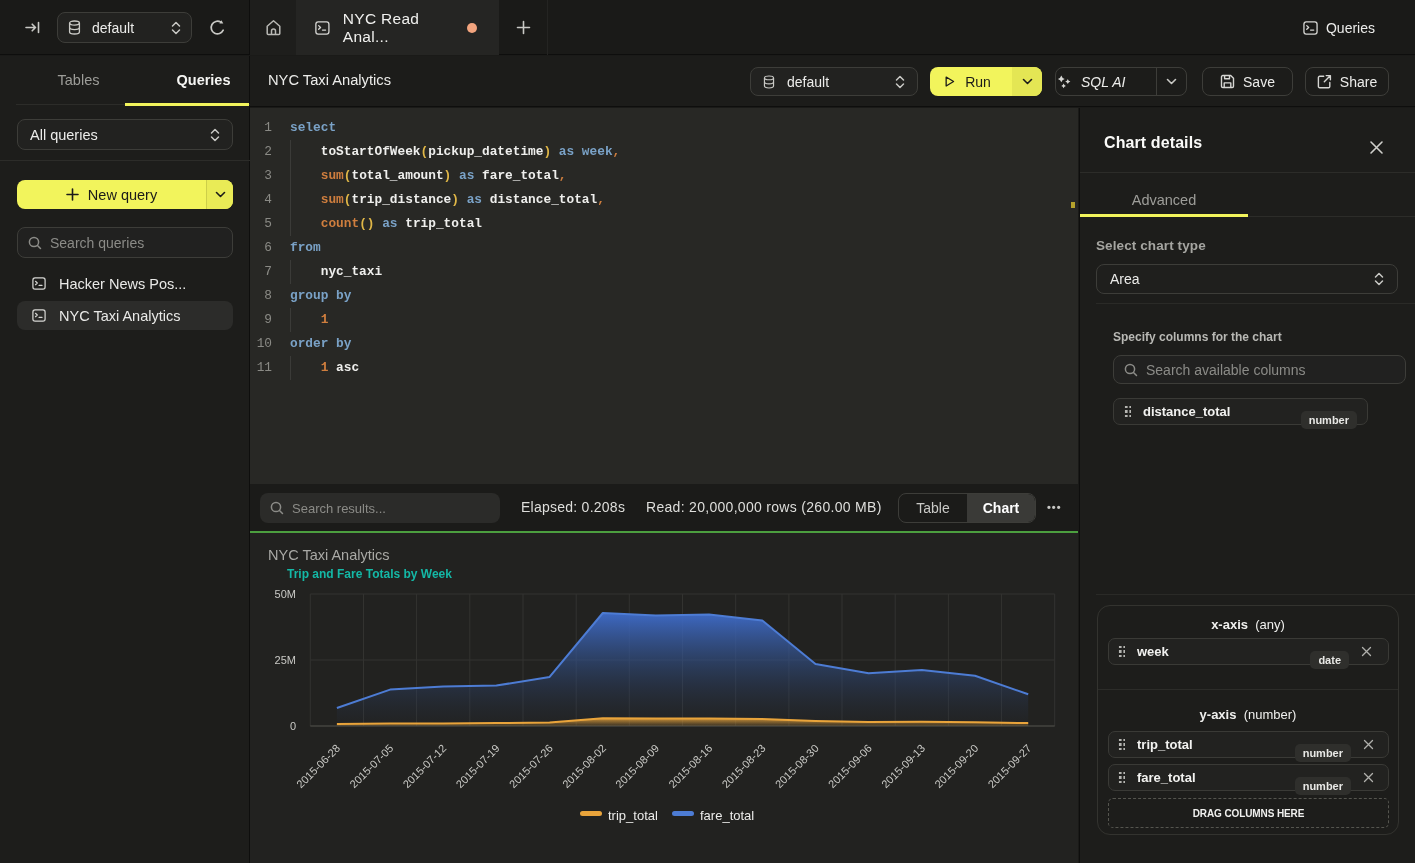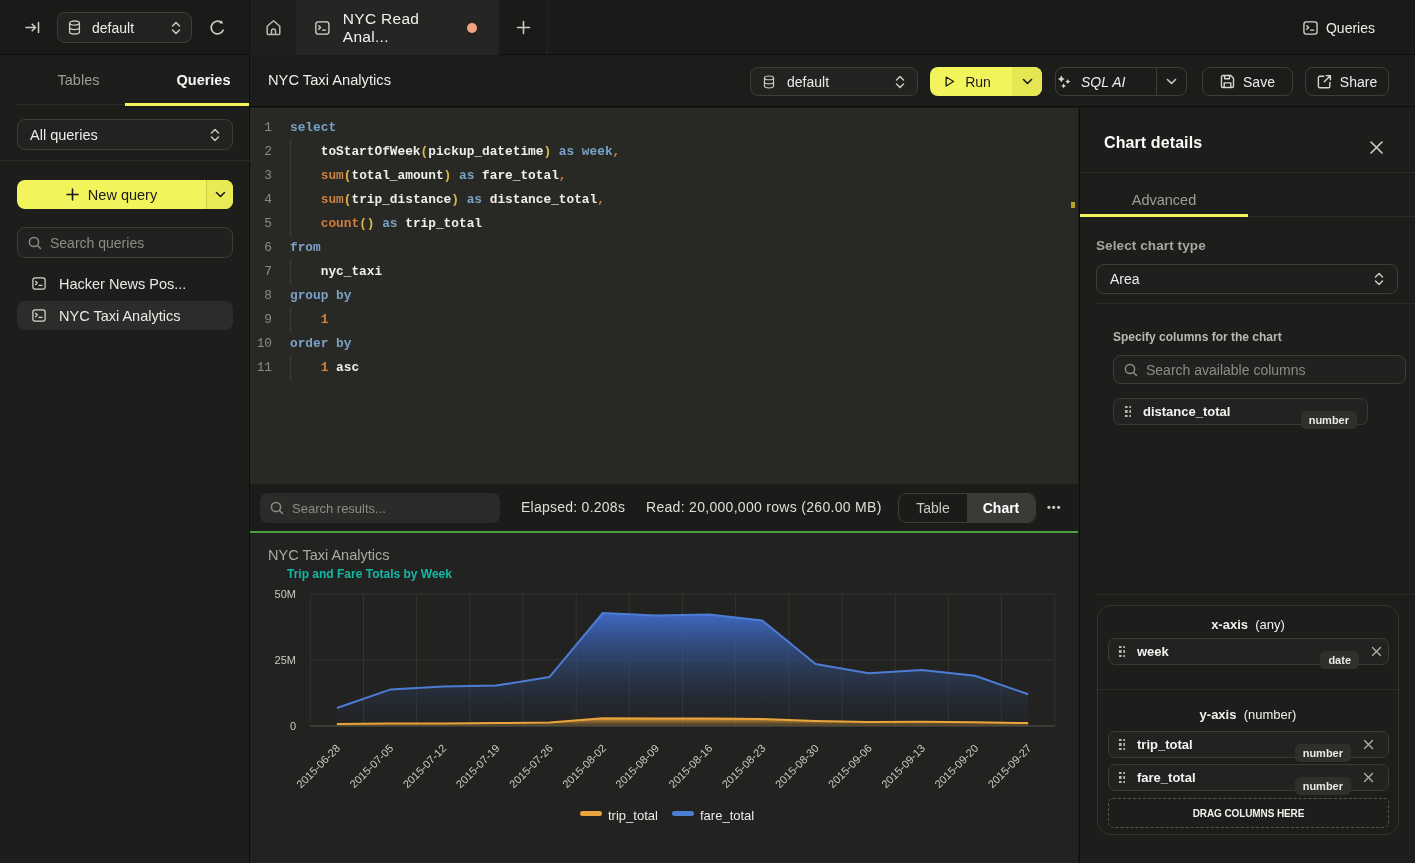--- a/index.html
+++ b/index.html
@@ -379,21 +379,21 @@
           <span></span>
           <span></span>
           <span></span>
         </div>
     <span>distance_total</span>
     <span class="badge">number</span>
   </div>
   <div id="rp-div3"></div>
   <div id="axbox">
     <div class="axhead" style="top:11px"><b>x-axis</b> &nbsp;(any)</div>
-    <div class="crow" style="left:10px;top:32px;width:281px;height:27px;padding:0 6px 0 9px">
+    <div class="crow" style="left:10px;top:32px;width:281px;height:27px;padding:0 16px 0 9px">
       <div class="drag">
             <span></span>
             <span></span>
             <span></span>
           </div>
       <span>week</span>
       <span class="badge">date</span>
       <span class="xx">
             <svg width="11" height="11" viewBox="0 0 11 11" stroke="#b0b0ac" stroke-width="1.3" stroke-linecap="round">
               <path d="M1.5 1.5l8 8M9.5 1.5l-8 8"></path>

